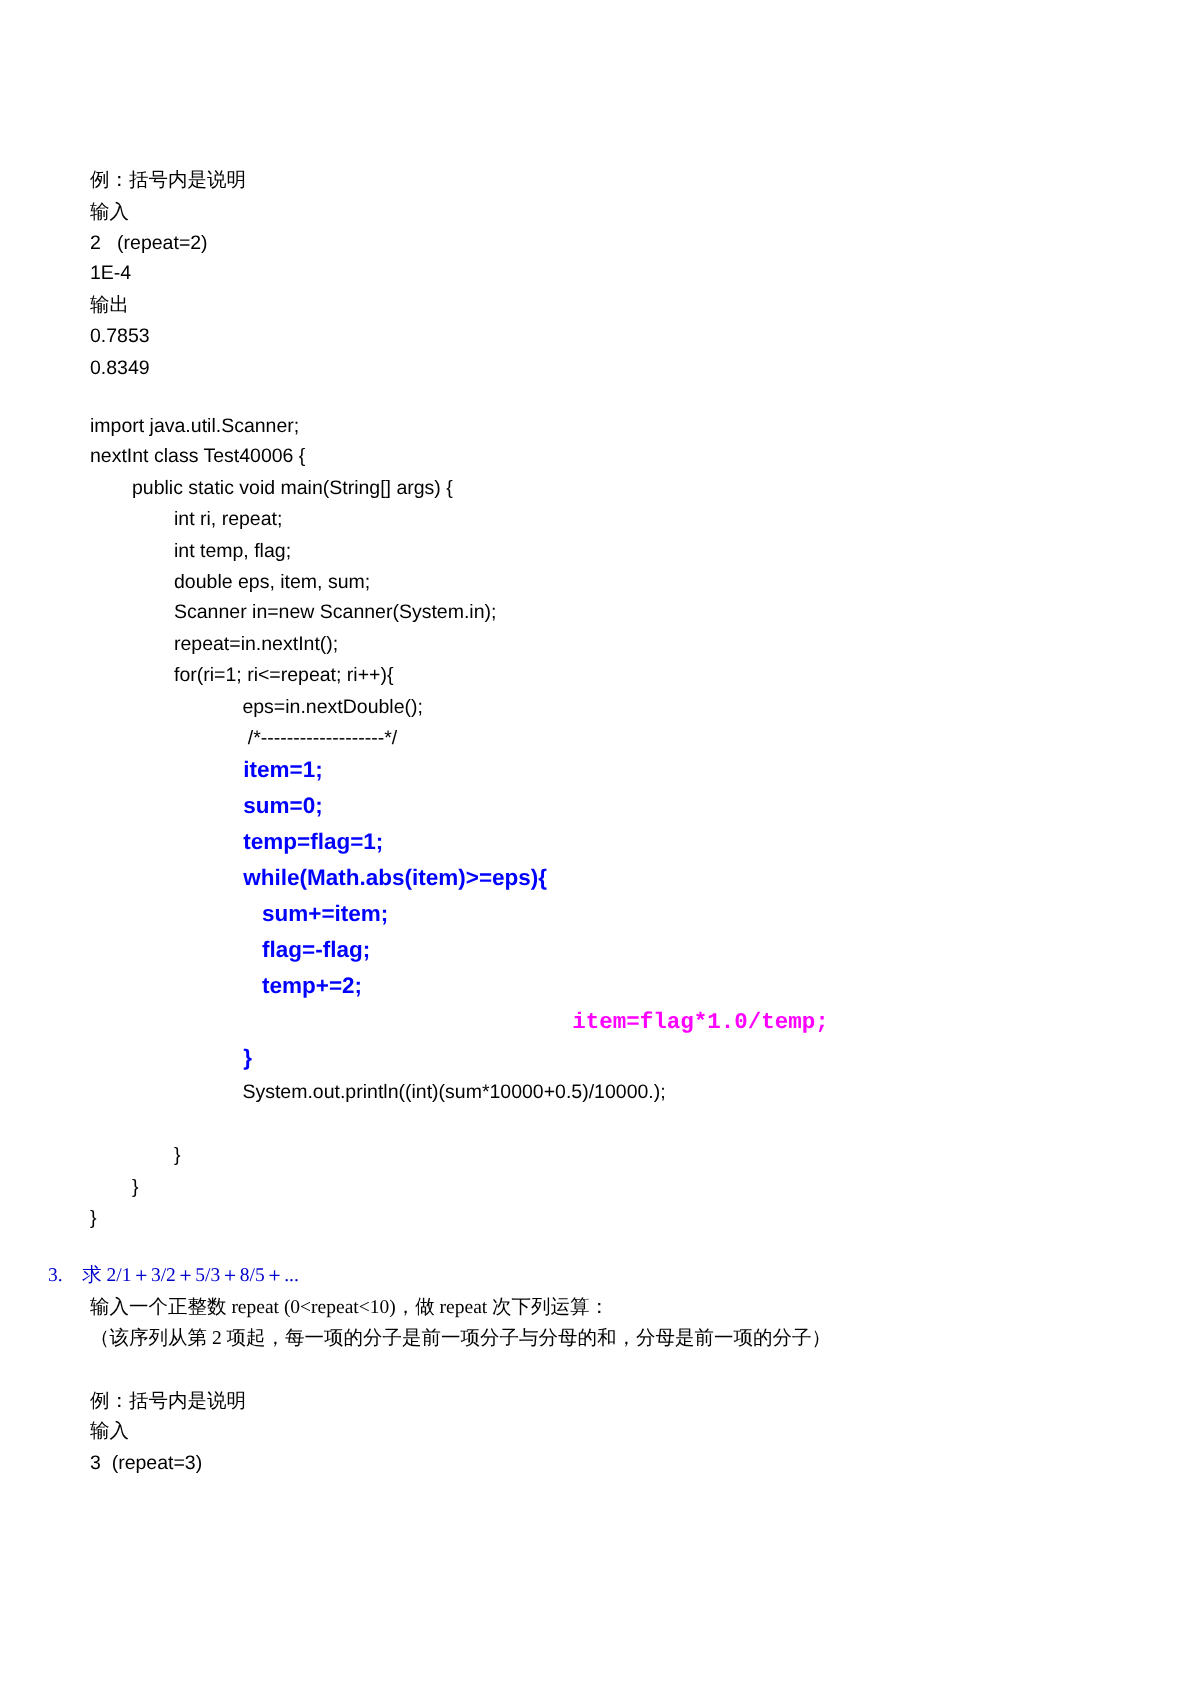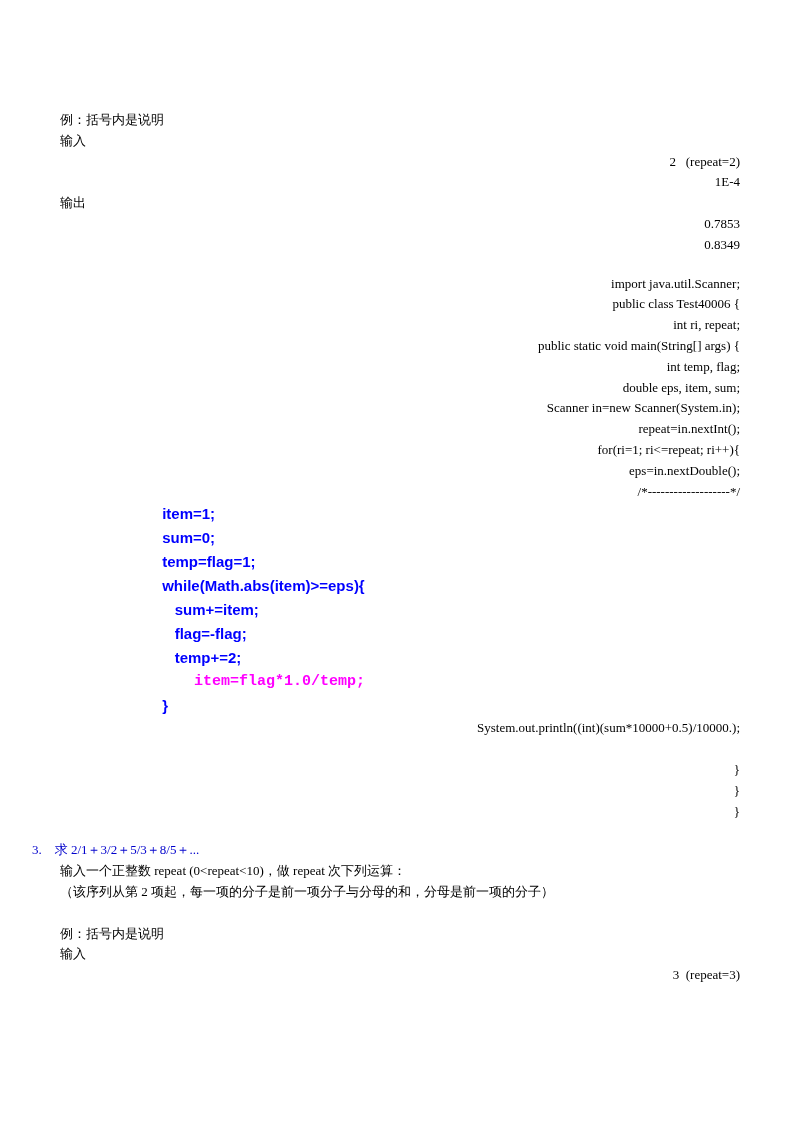--- a/index.html
+++ b/index.html
@@ -11,34 +11,34 @@
     line-height: 1.6;
     color: #000000;
   }
   .page {
     width: 800px;
     min-height: 1132px;
     padding: 110px 60px 60px 60px;
     box-sizing: border-box;
   }
   .mono {
-    font-family: Liberation Serif, serif;
-    text-align: right;
+    font-family: Liberation Sans, sans-serif;
   }
   .bold-blue {
     color: #0000ff;
     font-family: Liberation Sans, sans-serif;
     font-weight: bold;
     font-size: 15px;
   }
   .bold-magenta {
     color: #ff00ff;
     font-family: "Courier New", monospace;
     font-weight: bold;
     font-size: 15px;
+    text-align: center;
   }
   .section-num {
     color: #0000cc;
   }
   .section-title {
     color: #0000cc;
   }
   .red {
     color: #ff0000;
   }
@@ -61,23 +61,23 @@
     <div class="line">输入</div>
     <div class="line mono">2   (repeat=2)</div>
     <div class="line mono">1E-4</div>
     <div class="line">输出</div>
     <div class="line mono">0.7853</div>
     <div class="line mono">0.8349</div>
   </div>
 
   <div class="block">
     <div class="line mono indent1">import java.util.Scanner;</div>
-    <div class="line mono indent1">public class Test40006 {</div>
+    <div class="line mono indent1">nextInt class Test40006 {</div>
+    <div class="line mono indent2">public static void main(String[] args) {</div>
     <div class="line mono indent3">int ri, repeat;</div>
-    <div class="line mono indent2">public static void main(String[] args) {</div>
     <div class="line mono indent3">int temp, flag;</div>
     <div class="line mono indent3">double eps, item, sum;</div>
     <div class="line mono indent3">Scanner in=new Scanner(System.in);</div>
     <div class="line mono indent3">repeat=in.nextInt();</div>
     <div class="line mono indent3">for(ri=1; ri&lt;=repeat; ri++){</div>
     <div class="line mono indent4"> eps=in.nextDouble();</div>
     <div class="line mono indent4">  /*-------------------*/</div>
     <div class="line bold-blue indent4"> item=1;</div>
     <div class="line bold-blue indent4"> sum=0;</div>
     <div class="line bold-blue indent4"> temp=flag=1;</div>

